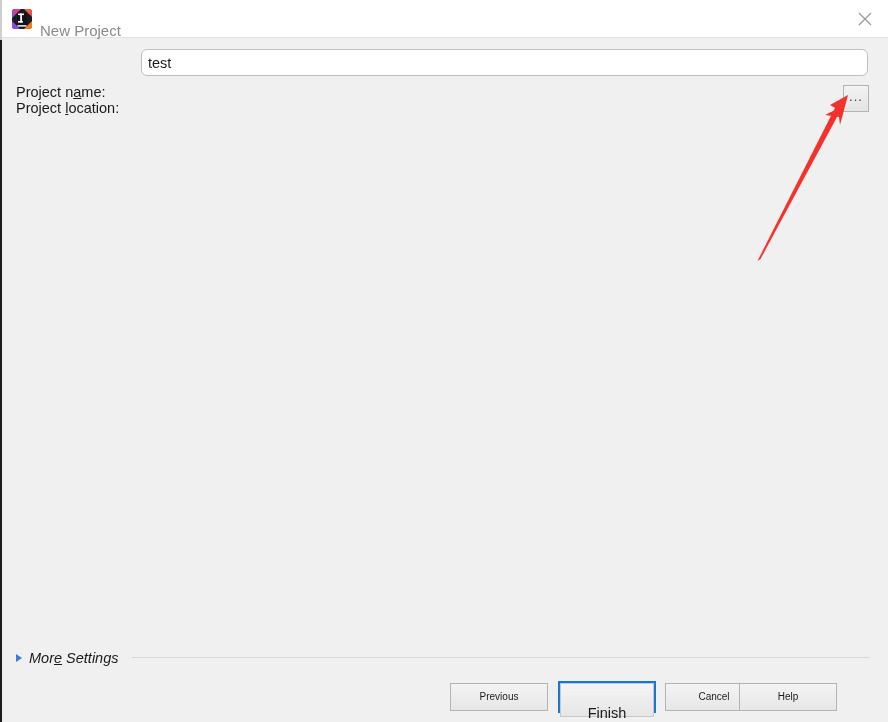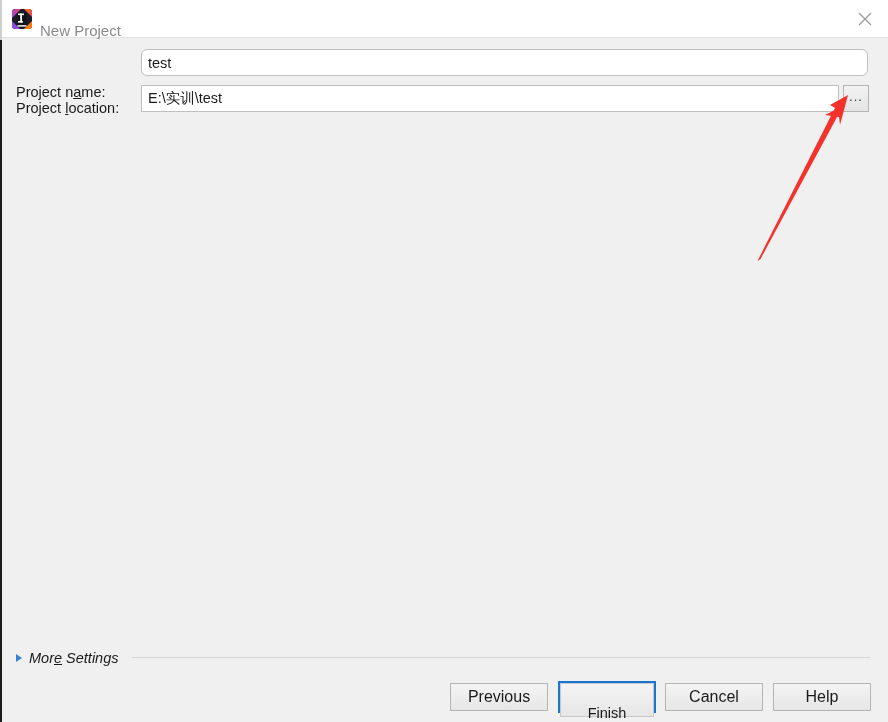--- a/index.html
+++ b/index.html
@@ -166,21 +166,21 @@
   
   .dlg-button {
     position: absolute;
     top: 683px;
     width: 98px;
     height: 28px;
     background: linear-gradient(#f4f4f4, #e6e6e6);
     border: 1px solid #b4b4b4;
     box-sizing: border-box;
     font-family: "Liberation Sans", sans-serif;
-    font-size: 16px;
+    font-size: 10px;
     color: #1b1b1b;
     cursor: pointer;
     padding: 0;
     line-height: 26px;
     text-align: center;
   }
   #previous-button { left: 450px; }
   #finish-button-wrap {
     position: absolute;
     left: 558px;
@@ -200,21 +200,21 @@
     box-sizing: border-box;
     font-family: "Liberation Sans", sans-serif;
     font-size: 14.5px;
     color: #1b1b1b;
     cursor: pointer;
     padding: 16px;
     line-height: 26px;
     text-align: center;
   }
   #cancel-button { left: 665px; }
-  #help-button   { left: 773px; }
+  #help-button   { left: 739px; }
 
   
   #annotation-arrow {
     position: absolute;
     left: 740px;
     top: 85px;
     width: 130px;
     height: 185px;
     pointer-events: none;
   }
@@ -263,21 +263,20 @@
       </svg>
     </div>
   </div>
 
   <div class="field-label" id="name-label"><span>Project n</span><span class="mn">a</span><span>me:</span></div>
 
   <input class="text-input" id="name-input" type="text" value="test" style="">
 
   <div class="field-label" id="loc-label"><span>Project </span><span class="mn">l</span><span>ocation:</span></div>
 
-  <input class="text-input" id="loc-input" type="text" value="E:\实训\test" style="">
 
   <div id="browse-button">
     <span>...</span>
   </div>
 
   <div id="more-settings">
     <span id="disclosure-triangle"></span>
     <span id="more-settings-label"><span>Mor</span><span class="mn">e</span><span> Settings</span></span>
   </div>
   <div id="more-settings-separator"></div>

